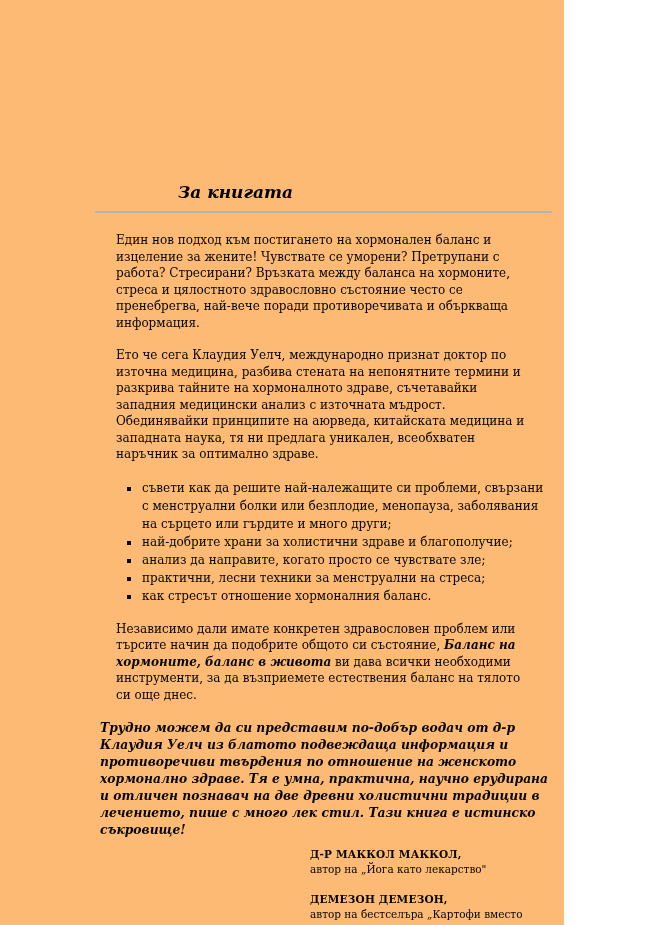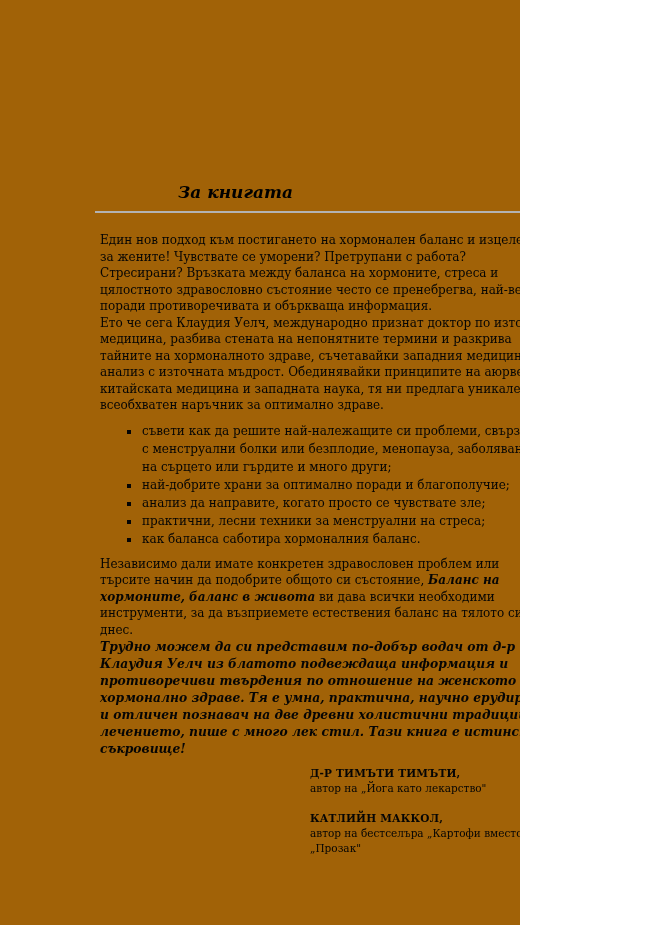--- a/index.html
+++ b/index.html
@@ -2,23 +2,23 @@
 <html lang="bg"><head>
 <meta charset="utf-8">
 <style>
   html, body {
     margin: 0;
     padding: 0;
     background: #ffffff;
   }
   .page {
     position: relative;
-    width: 520px;
+    width: 564px;
     height: 925px;
-    background: #a16207;
+    background: #fdba74;
     overflow: hidden;
     font-family: "DejaVu Serif", "Liberation Serif", serif;
     color: #050505;
   }
   .content {
     position: absolute;
     left: 100px;
     top: 182px;
     width: 452px;
   }
@@ -30,21 +30,21 @@
     font-weight: bold;
     color: #000000;
   }
   .rule {
     height: 2px;
     background: #b3b3b3;
     margin: 8px 0 19px -5px;
     width: 457px;
   }
   .body-text p {
-    margin: 0;
+    margin: 16px;
     font-size: 12px;
     line-height: 16.5px;
     text-align: left;
   }
   .features-list {
     margin: 8px;
     padding: 0 0 0 33px;
     list-style-type: square;
     font-size: 12px;
     line-height: 18px;
@@ -92,38 +92,38 @@
 
     <h1 class="title">За книгата</h1>
     <div class="rule"></div>
 
     <div class="body-text">
       <p>Един нов подход към постигането на хормонален баланс и изцеление за жените! Чувствате се уморени? Претрупани с работа? Стресирани? Връзката между баланса на хормоните, стреса и цялостното здравословно състояние често се пренебрегва, най-вече поради противоречивата и объркваща информация.</p>
       <p>Ето че сега Клаудия Уелч, международно признат доктор по източна медицина, разбива стената на непонятните термини и разкрива тайните на хормоналното здраве, съчетавайки западния медицински анализ с източната мъдрост. Обединявайки принципите на аюрведа, китайската медицина и западната наука, тя ни предлага уникален, всеобхватен наръчник за оптимално здраве.</p>
 
       <ul class="features-list">
         <li>съвети как да решите най-належащите си проблеми, свързани с менструални болки или безплодие, менопауза, заболявания на сърцето или гърдите и много други;</li>
-        <li>най-добрите храни за оптимално поради и благополучие;</li>
+        <li>най-добрите храни за холистични здраве и благополучие;</li>
         <li>анализ да направите, когато просто се чувствате зле;</li>
         <li>практични, лесни техники за менструални на стреса;</li>
-        <li>как баланса саботира хормоналния баланс.</li>
+        <li>как стресът отношение хормоналния баланс.</li>
       </ul>
 
       <p><span>Независимо дали имате конкретен здравословен проблем или търсите начин да подобрите общото си състояние, </span><span class="em-title">Баланс на хормоните, баланс в живота</span><span> ви дава всички необходими инструменти, за да възприемете естествения баланс на тялото си още днес.</span></p>
     </div>
 
     <div class="testimonial first">
       <p class="quote">Трудно можем да си представим по-добър водач от д-р Клаудия Уелч из блатото подвеждаща информация и противоречиви твърдения по отношение на женското хормонално здраве. Тя е умна, практична, научно ерудирана и отличен познавач на две древни холистични традиции в лечението, пише с много лек стил. Тази книга е истинско съкровище!</p>
       <div class="attribution">
-        <div class="attr-name">Д-Р ТИМЪТИ ТИМЪТИ,</div>
+        <div class="attr-name">Д-Р МАККОЛ МАККОЛ,</div>
         <div class="attr-credit">автор на „Йога като лекарство"</div>
       </div>
     </div>
 
     <div class="testimonial second">
       <div class="attribution">
-        <div class="attr-name">КАТЛИЙН МАККОЛ,</div>
+        <div class="attr-name">ДЕМЕЗОН ДЕМЕЗОН,</div>
         <div class="attr-credit">автор на бестселъра „Картофи вместо „Прозак"</div>
       </div>
     </div>
 
   </div>
 </div>
 
 </body></html>

